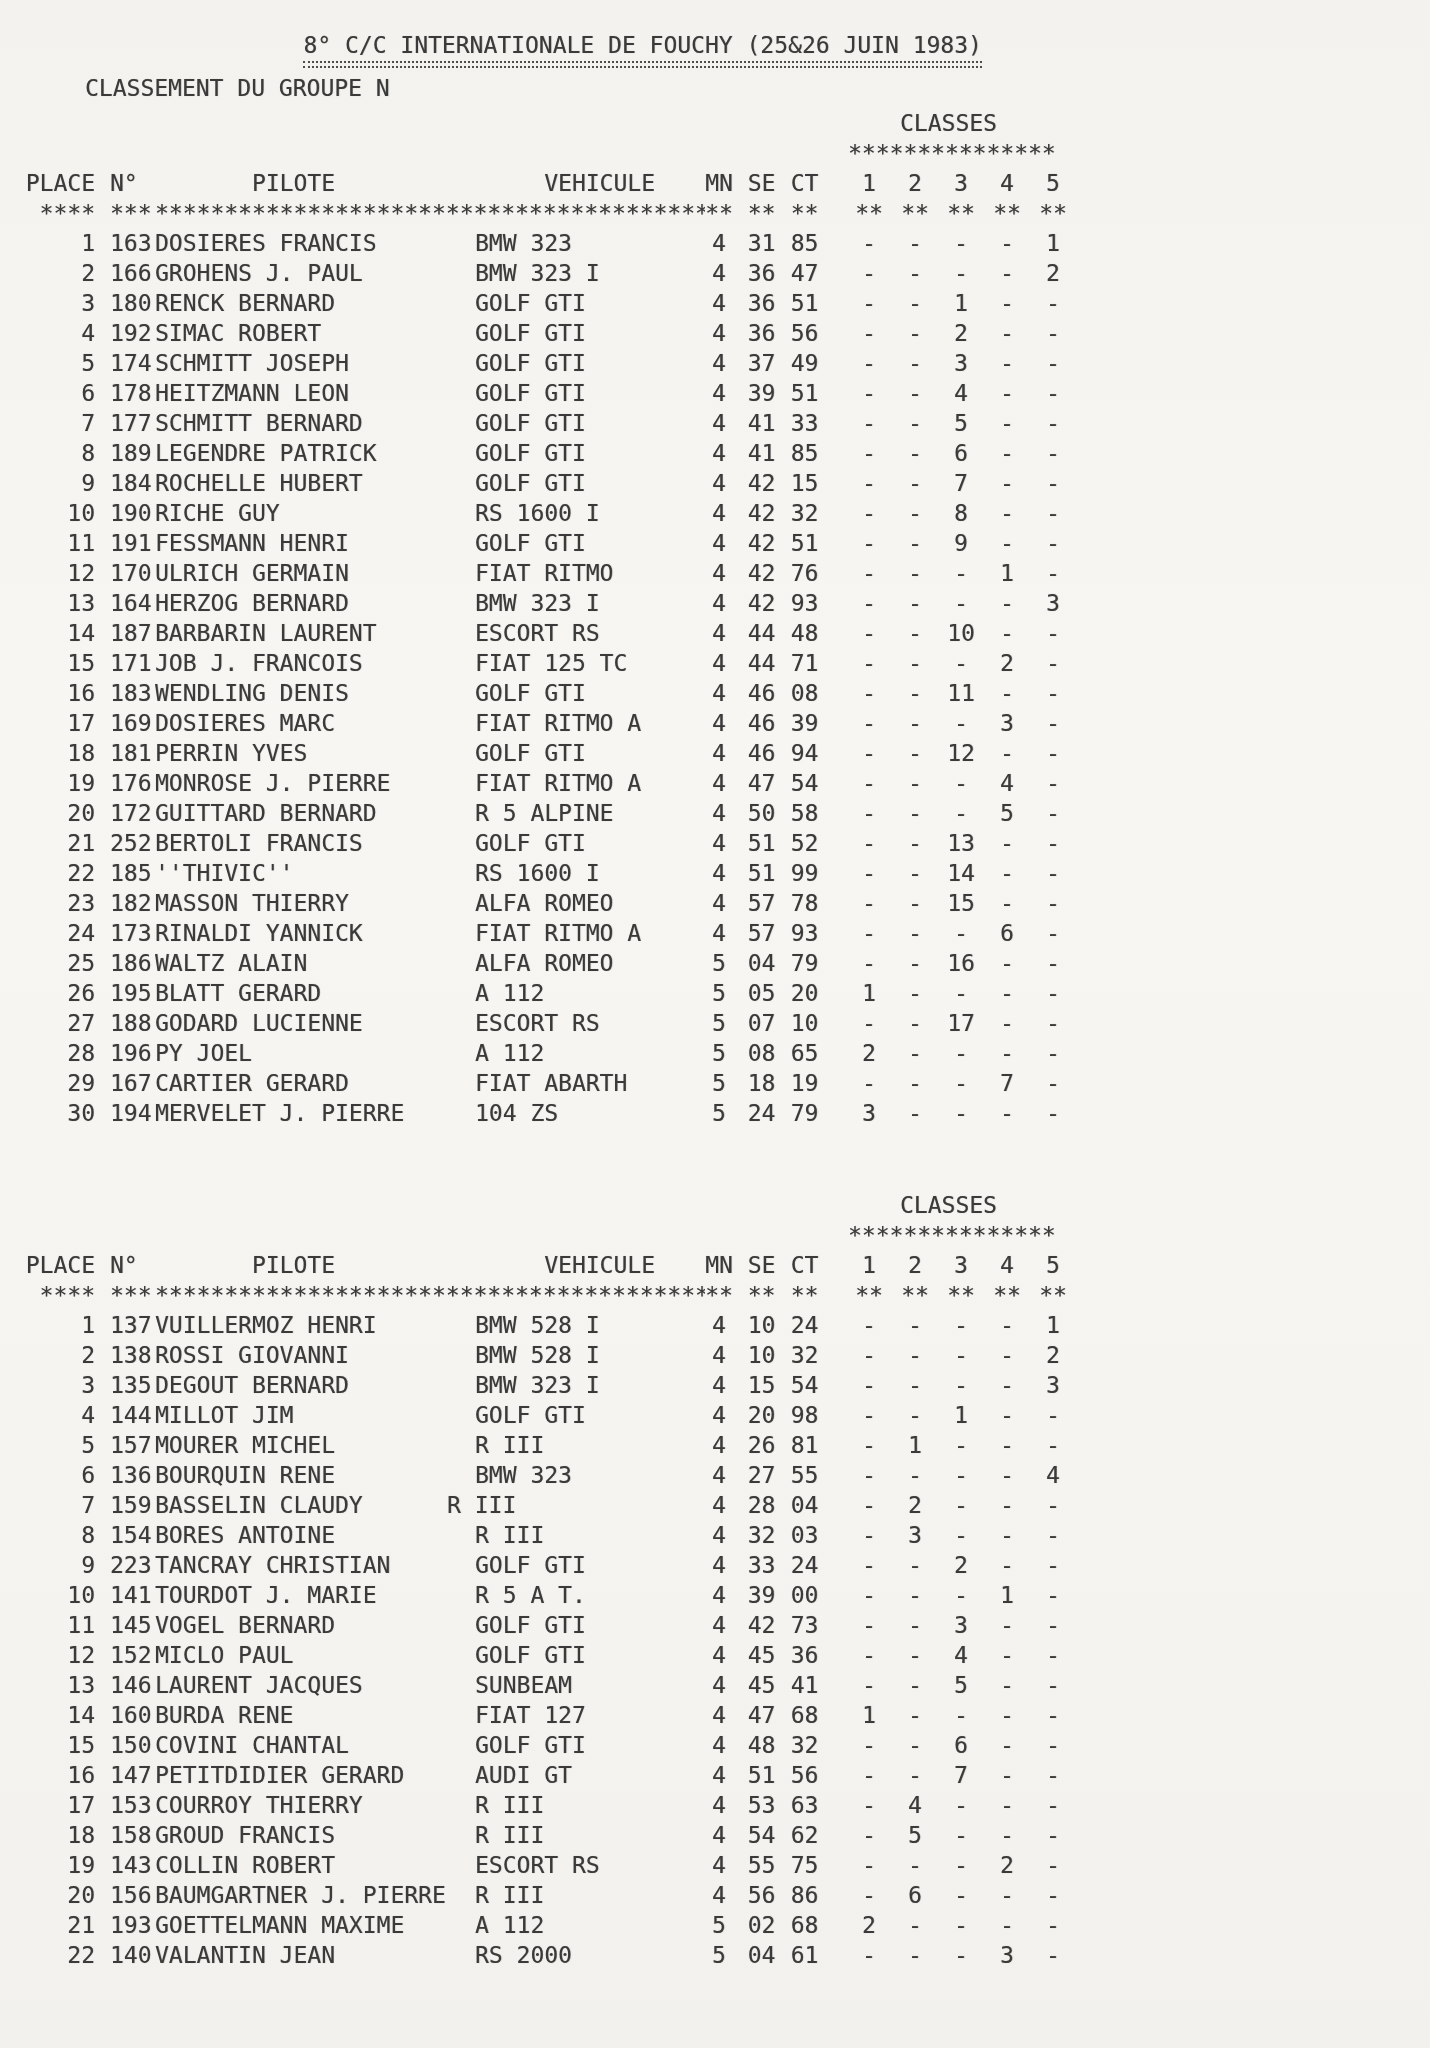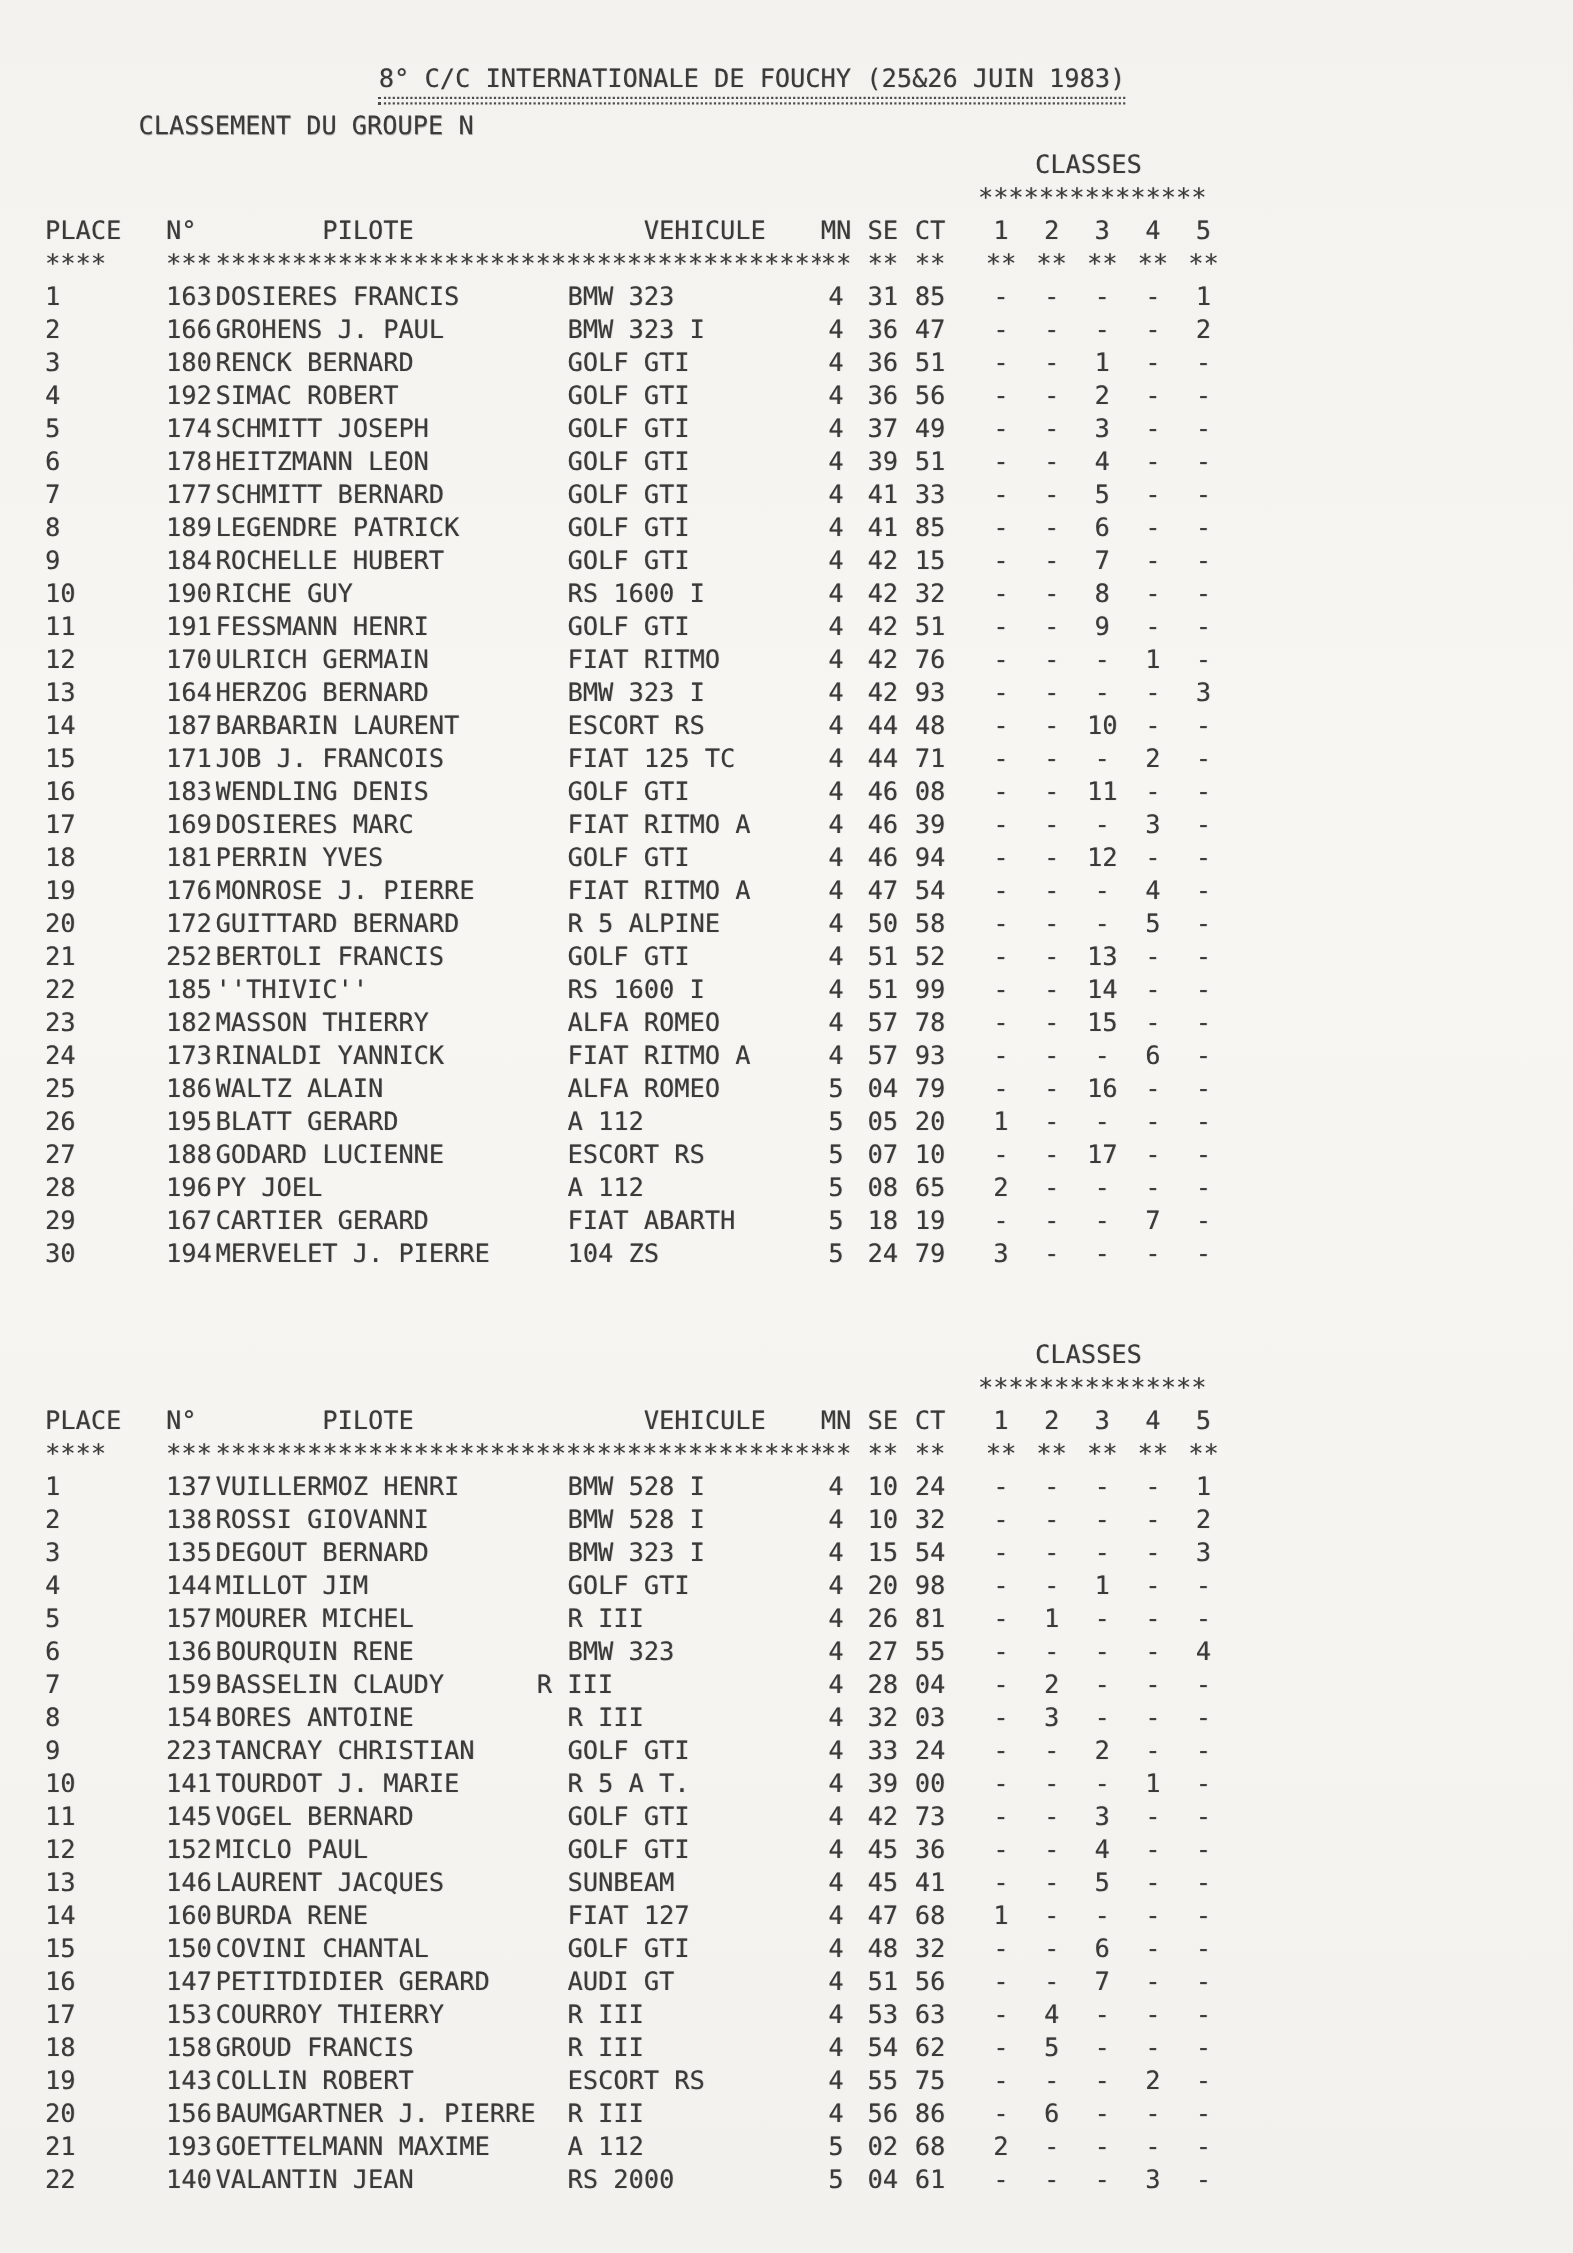--- a/index.html
+++ b/index.html
@@ -4,40 +4,38 @@
 <style>
   html,body { margin:0; padding:0; }
   body {
     width:1430px; height:2048px;
     background: linear-gradient(180deg,#f3f2ee 0%, #f7f6f2 35%, #f5f4f0 70%, #f2f1ed 100%);
     font-family:"DejaVu Sans Mono","Liberation Mono",monospace;
     font-size:23px; color:#3a3a3a;
     overflow:hidden;
   }
   .doc {
-    padding-top:27px;
     text-shadow:0.4px 0.4px 0.7px rgba(75,75,75,0.55);
-    margin-left:41px;
   }
   .line { line-height:30px; height:30px; white-space:pre; }
   .title-wrap { margin-left:248px; }
   .u-outer { display:inline-block; border-bottom:2px dotted #4c4c4c; padding-bottom:3px; }
   .u-inner { display:inline-block; border-bottom:2px dotted #4c4c4c; padding-bottom:1px; }
   .section { margin-top:43px; }
   .section + .section { margin-top:62px; }
   .section-title { margin-left:85px; }
   .classes-label { margin-left:900px; margin-top:5px; }
   .classes-stars { margin-left:848px; }
   .row {
     display:grid;
     grid-template-columns:95px 60px 320px 230px 35px 43px 43px 20px 46px 46px 46px 46px 46px;
     line-height:30px; height:30px;
   }
   .c { white-space:pre; overflow:hidden; }
-  .place { text-align:left; }
+  .place { text-align:right; }
   .num { padding-left:15px; }
   .pilote { }
   .veh { }
   .veh-shift { margin-left:-28px; }
   .mn { text-align:center; padding-right:7px; }
   .se, .ct { text-align:center; }
   .cl { text-align:center; }
   .sp { }
   .pv-sep { grid-column:3 / 5; }
 </style>

